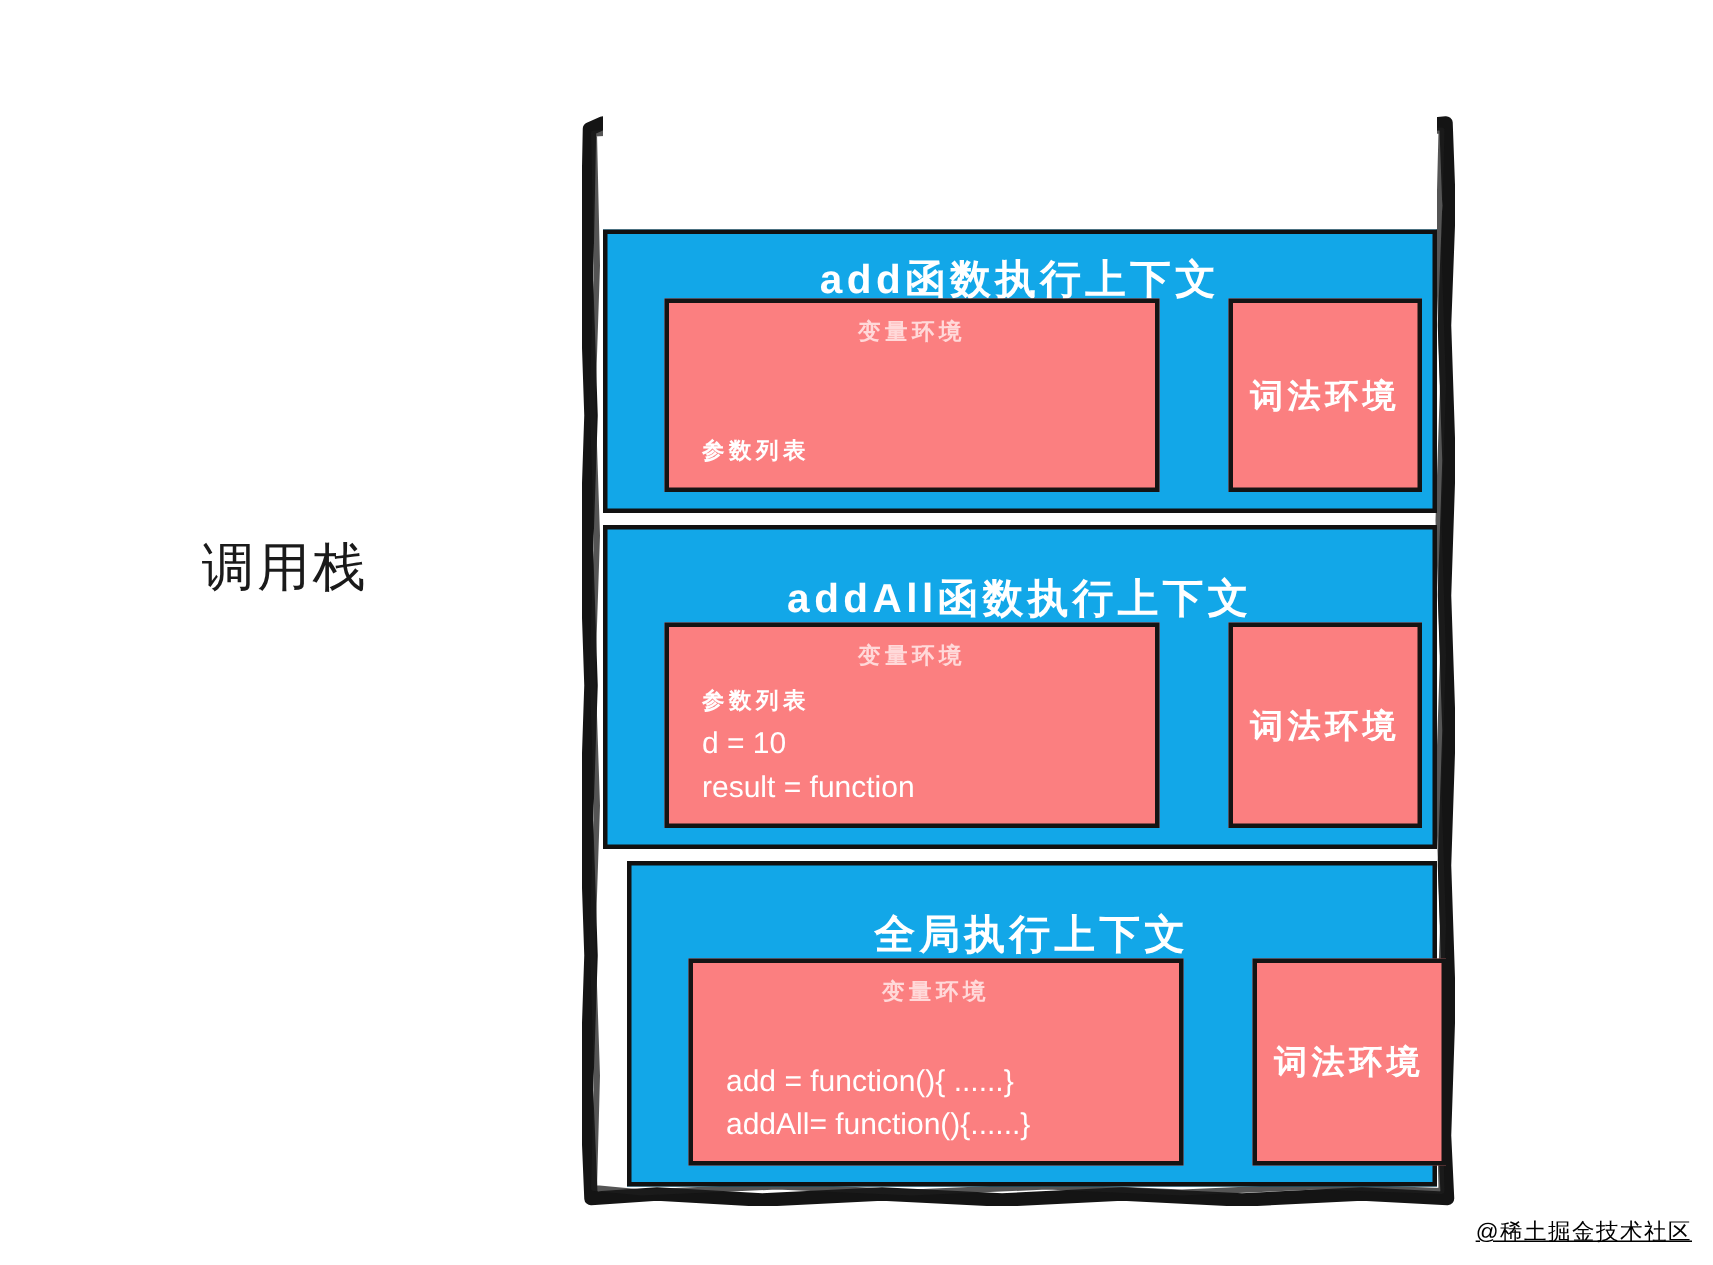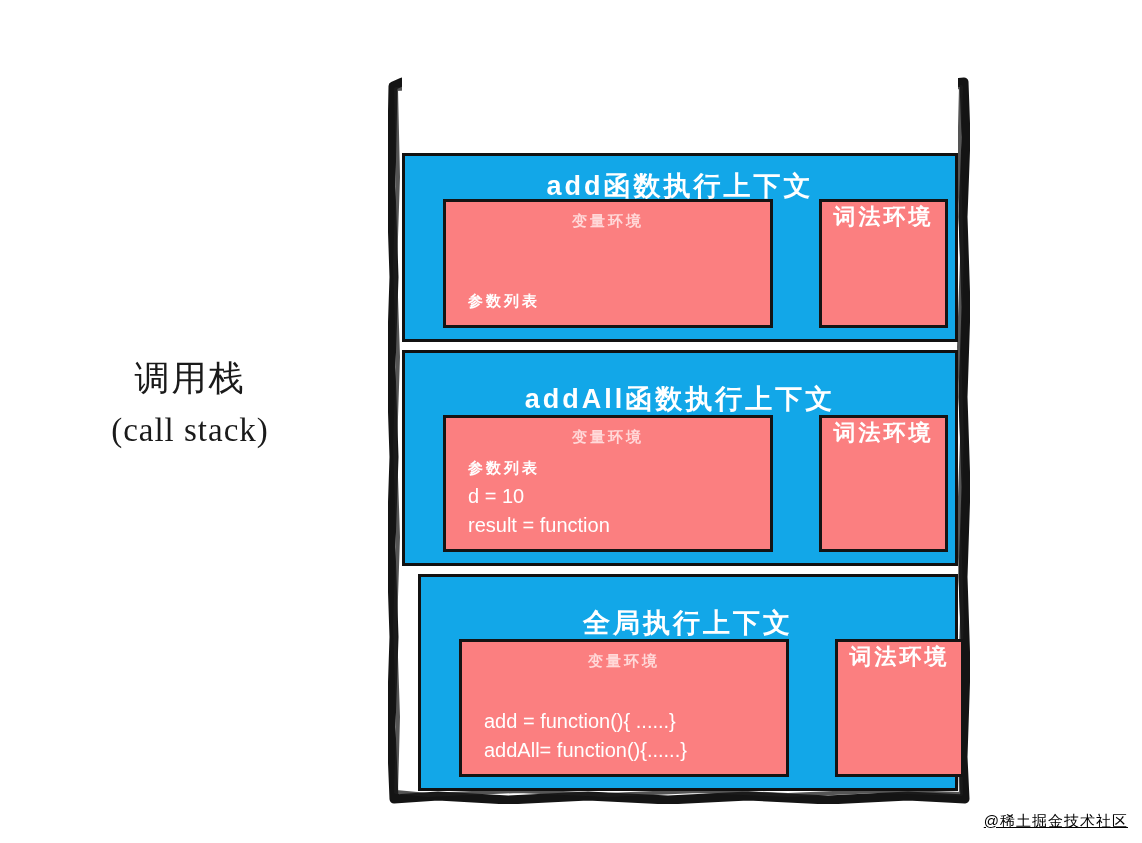--- a/index.html
+++ b/index.html
@@ -128,20 +128,21 @@
     pointer-events: auto;
   }
   .var-env {
     flex: 0 0 330px;
     padding: 10px 0 0 0;
   }
   .lex-env {
     flex: 0 0 129px;
     margin-left: 46px;
     display: flex;
+    align-items: center;
     justify-content: center;
   }
 
   .var-env-title {
     text-align: center;
     color: #FFD9D9;
     font-size: 15px;
     letter-spacing: 3px;
     font-weight: 600;
     user-select: none;
@@ -186,21 +187,20 @@
     user-select: none;
     white-space: nowrap;
     text-decoration: underline;
   }
 </style>
 </head>
 <body>
 
 <div id="call-stack-caption">
   <span class="cn">调用栈</span>
-  <span class="en">(call stack)</span>
 </div>
 
 <div id="stack-container">
 
   <svg id="stack-border-svg" viewBox="0 0 582 727" preserveAspectRatio="none" aria-hidden="true">
     <path d="M5,9 L14,5 L60,7 L130,4 L210,8 L300,5 L390,8 L470,5 L545,8 L576,5
              L578,60 L575,140 L578,230 L575,320 L578,410 L575,500 L578,590 L575,680 L577,722
              L520,719 L440,723 L360,719 L280,723 L200,719 L120,723 L50,719 L6,722
              L3,650 L6,560 L3,470 L6,380 L3,290 L6,200 L3,110 L5,9 Z" fill="none" stroke="#141414" stroke-width="9" stroke-linejoin="round"></path>
     <path d="M8,12 L70,9 L150,13 L240,9 L330,13 L420,9 L500,13 L573,10

